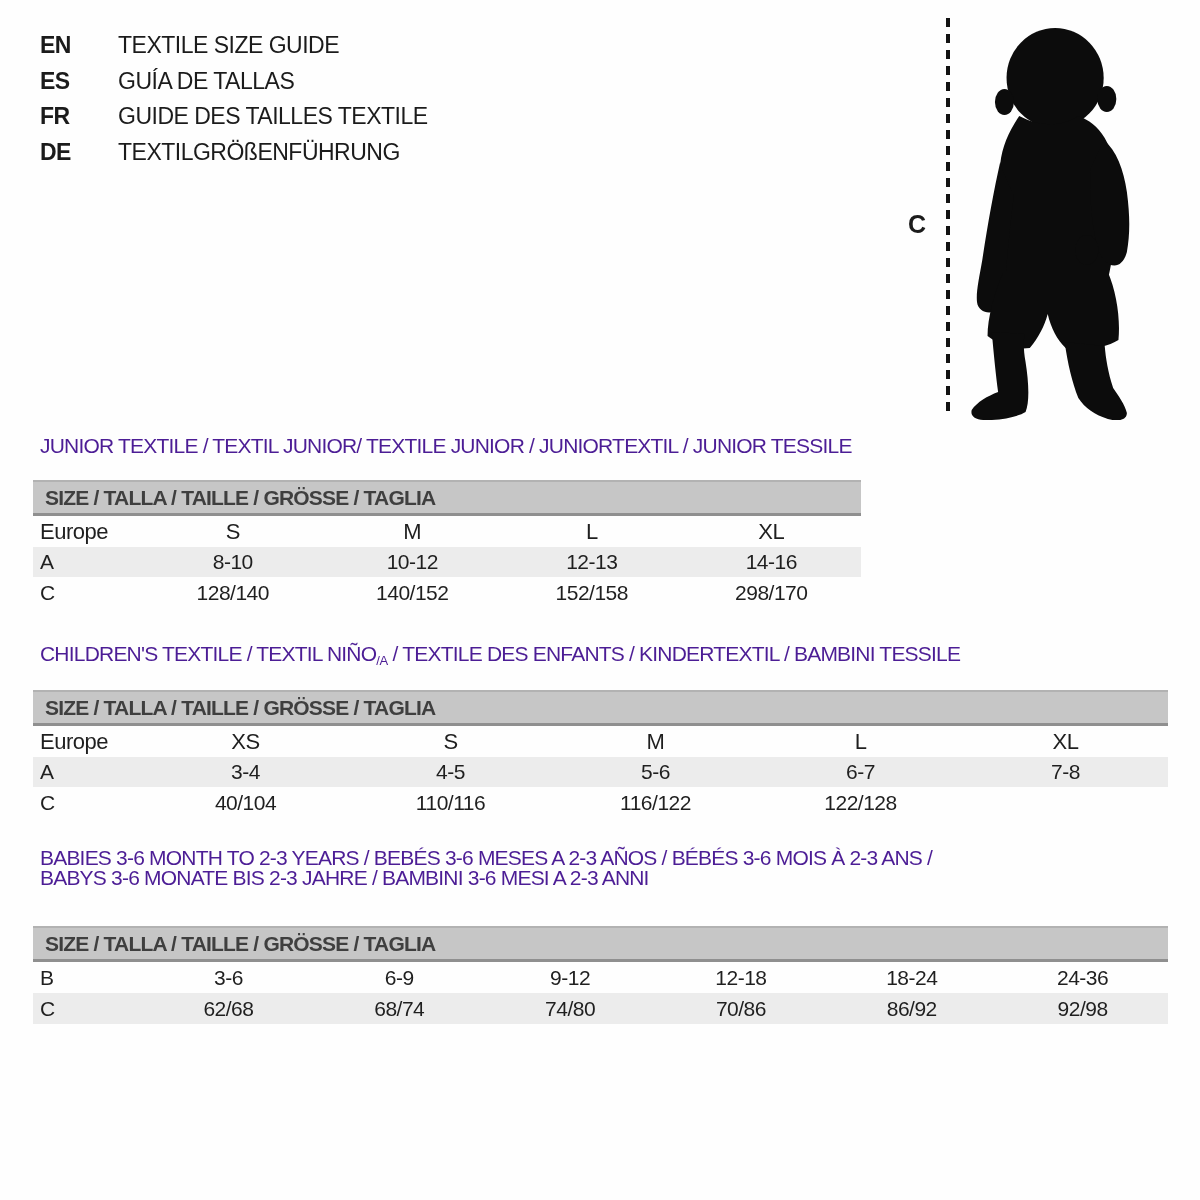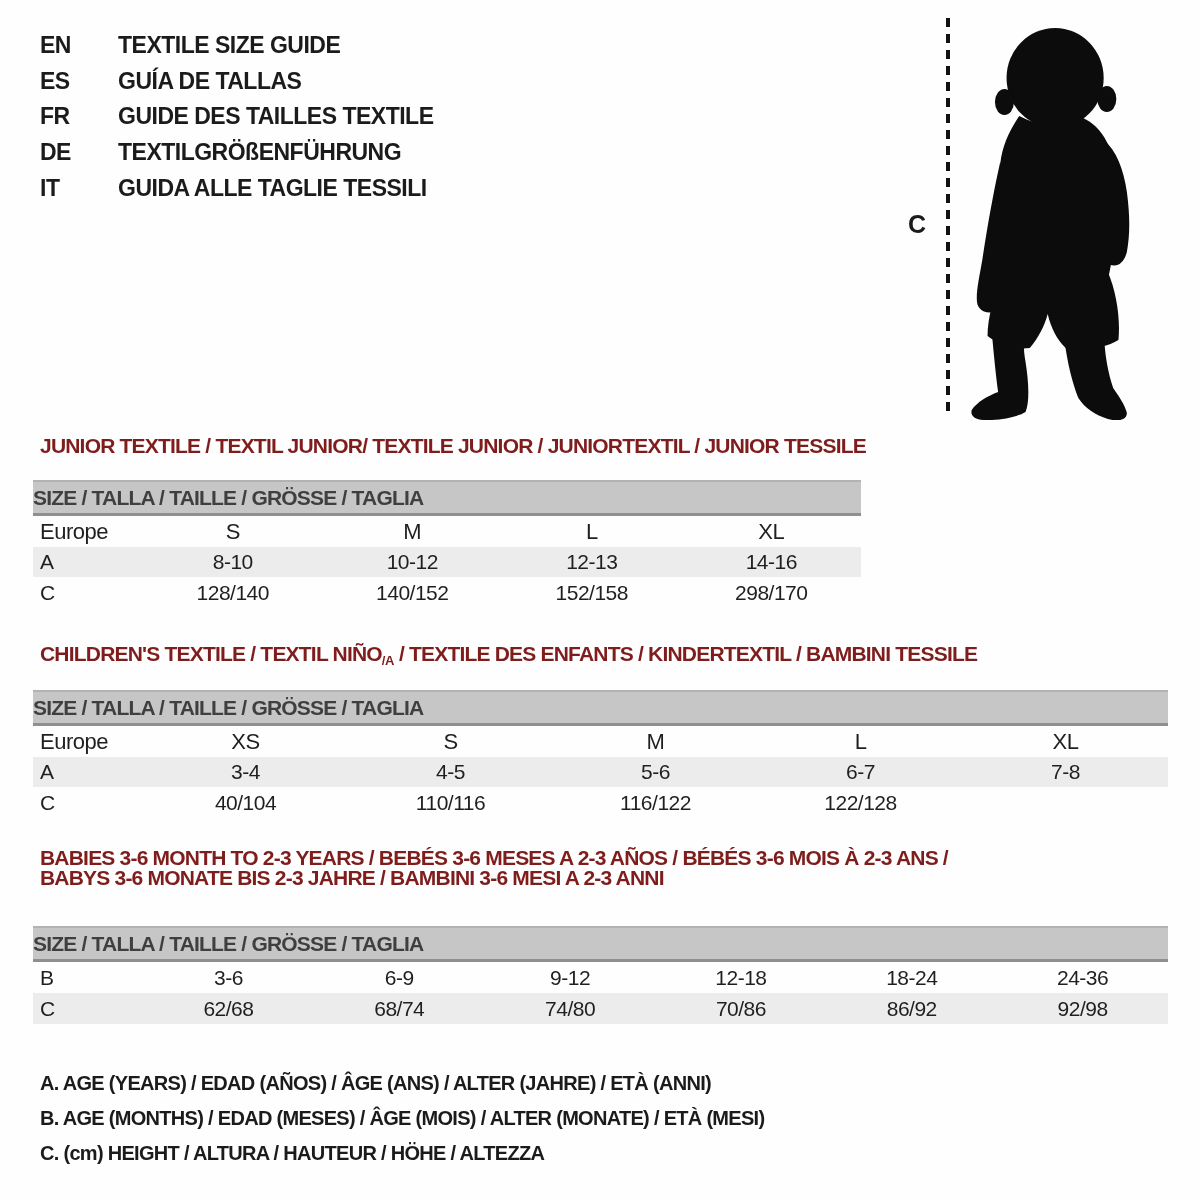--- a/index.html
+++ b/index.html
@@ -8,47 +8,47 @@
     position:relative; width:1200px; height:1200px;
     background:#fefefe; overflow:hidden;
     font-family:"Liberation Sans", sans-serif;
     color:#1b1b1b;
   }
 
   
   .langs { position:absolute; left:40px; top:28px; }
   .lang-row { display:flex; height:35.6px; align-items:center; }
   .lang-code { width:78px; font-weight:700; font-size:23px; letter-spacing:-0.5px; }
-  .lang-label { font-weight:700; font-size:23px; letter-spacing:-0.5px; white-space:nowrap; }
+  .lang-label { font-weight:400; font-size:23px; letter-spacing:-0.5px; white-space:nowrap; }
 
   
   .dash-line {
     position:absolute; left:946px; top:18px; width:4px; height:400px;
     background:repeating-linear-gradient(to bottom, #121212 0 9px, transparent 9px 16px);
   }
   .measure-c {
     position:absolute; left:908px; top:210px;
     font-weight:700; font-size:25px;
   }
   .baby-svg { position:absolute; left:958px; top:20px; width:190px; height:400px; }
 
   
   .sec-title {
     position:absolute; left:40px;
-    font-weight:700; font-size:21px; letter-spacing:-0.8px;
-    white-space:nowrap; color:#7f1d1d;text-align:right;
+    font-weight:400; font-size:21px; letter-spacing:-0.8px;
+    white-space:nowrap; color:#4c1d95;text-align:right;
   }
   .sub { font-size:13px; vertical-align:-4px; letter-spacing:-0.5px; }
 
   
   .tbl { position:absolute; left:33px; }
   .sizebar {
     height:36px; background:#c6c6c6;
     border-top:2px solid #b2b2b2; border-bottom:3px solid #8f8f8f;
-    display:flex; align-items:center; padding-left:0;
+    display:flex; align-items:center; padding-left:12px;
     font-weight:700; font-size:21px; letter-spacing:-0.8px; color:#3f3f3f;
     white-space:nowrap;
   }
   .grid-row { display:grid; height:30px; }
   .cols5 { grid-template-columns:110px repeat(4,1fr); }
   .cols6 { grid-template-columns:110px repeat(5,1fr); }
   .cols7 { grid-template-columns:110px repeat(6,1fr); }
   .shaded { background:#ececec; }
   .cell {
     display:flex; align-items:center; justify-content:center;
@@ -76,24 +76,20 @@
       <span class="lang-code">ES</span>
       <span class="lang-label">GUÍA DE TALLAS</span>
     </div>
     <div class="lang-row">
       <span class="lang-code">FR</span>
       <span class="lang-label">GUIDE DES TAILLES TEXTILE</span>
     </div>
     <div class="lang-row">
       <span class="lang-code">DE</span>
       <span class="lang-label">TEXTILGRÖßENFÜHRUNG</span>
-    </div>
-    <div class="lang-row">
-      <span class="lang-code">IT</span>
-      <span class="lang-label">GUIDA ALLE TAGLIE TESSILI</span>
     </div>
   </div>
 
   <div class="dash-line"></div>
   <div class="measure-c">C</div>
   <svg class="baby-svg" viewBox="0 0 180 400" preserveAspectRatio="none">
     <g fill="#0c0c0c">
       <ellipse cx="92" cy="58" rx="46" ry="50"></ellipse>
       <ellipse cx="44" cy="82" rx="9" ry="13"></ellipse>
       <ellipse cx="141" cy="79" rx="9" ry="13"></ellipse>
@@ -178,19 +174,14 @@
       <div class="cell lab">C</div>
       <div class="cell">62/68</div>
       <div class="cell">68/74</div>
       <div class="cell">74/80</div>
       <div class="cell">70/86</div>
       <div class="cell">86/92</div>
       <div class="cell">92/98</div>
     </div>
   </div>
 
-  <div class="notes">
-    <div class="note">A. AGE (YEARS) / EDAD (AÑOS) / ÂGE (ANS) / ALTER (JAHRE) / ETÀ (ANNI)</div>
-    <div class="note">B. AGE (MONTHS) / EDAD (MESES) / ÂGE (MOIS) / ALTER (MONATE) / ETÀ (MESI)</div>
-    <div class="note">C. (cm) HEIGHT / ALTURA / HAUTEUR / HÖHE / ALTEZZA</div>
-  </div>
 
 </div>
 
 </body></html>

